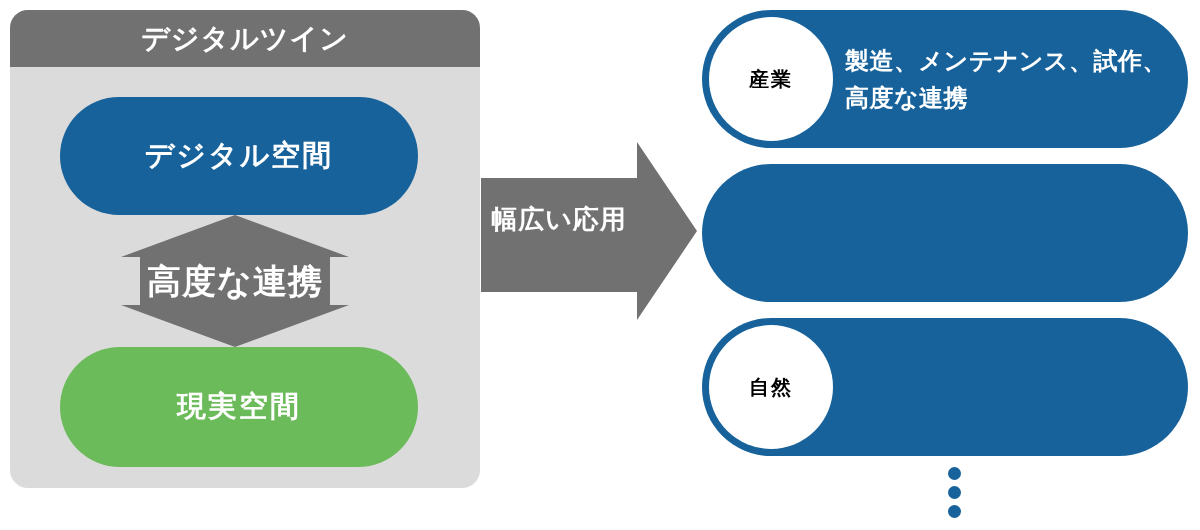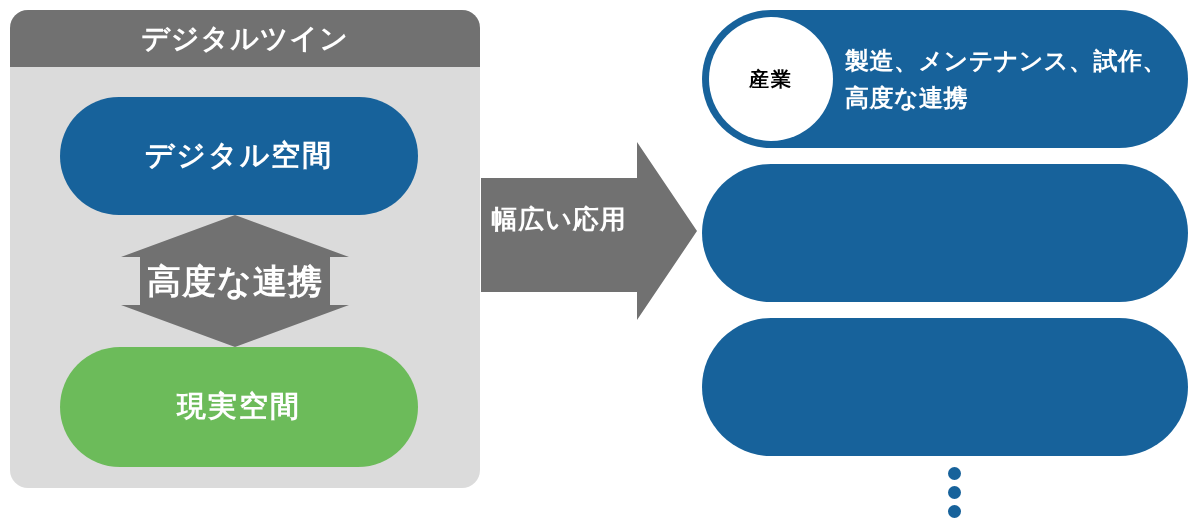--- a/index.html
+++ b/index.html
@@ -115,19 +115,22 @@
     <span>産業</span>
   </div>
   <div class="app-desc">製造、メンテナンス、試作、
 高度な連携</div>
 </div>
 
 <div class="app-pill app-pill-2">
 </div>
 
 <div class="app-pill app-pill-3">
+  <div class="center app-circle">
+    <span>自然</span>
+  </div>
 </div>
 
 <div class="abs dots">
   <div class="dot"></div>
   <div class="dot"></div>
   <div class="dot"></div>
 </div>
 
 </body></html>

